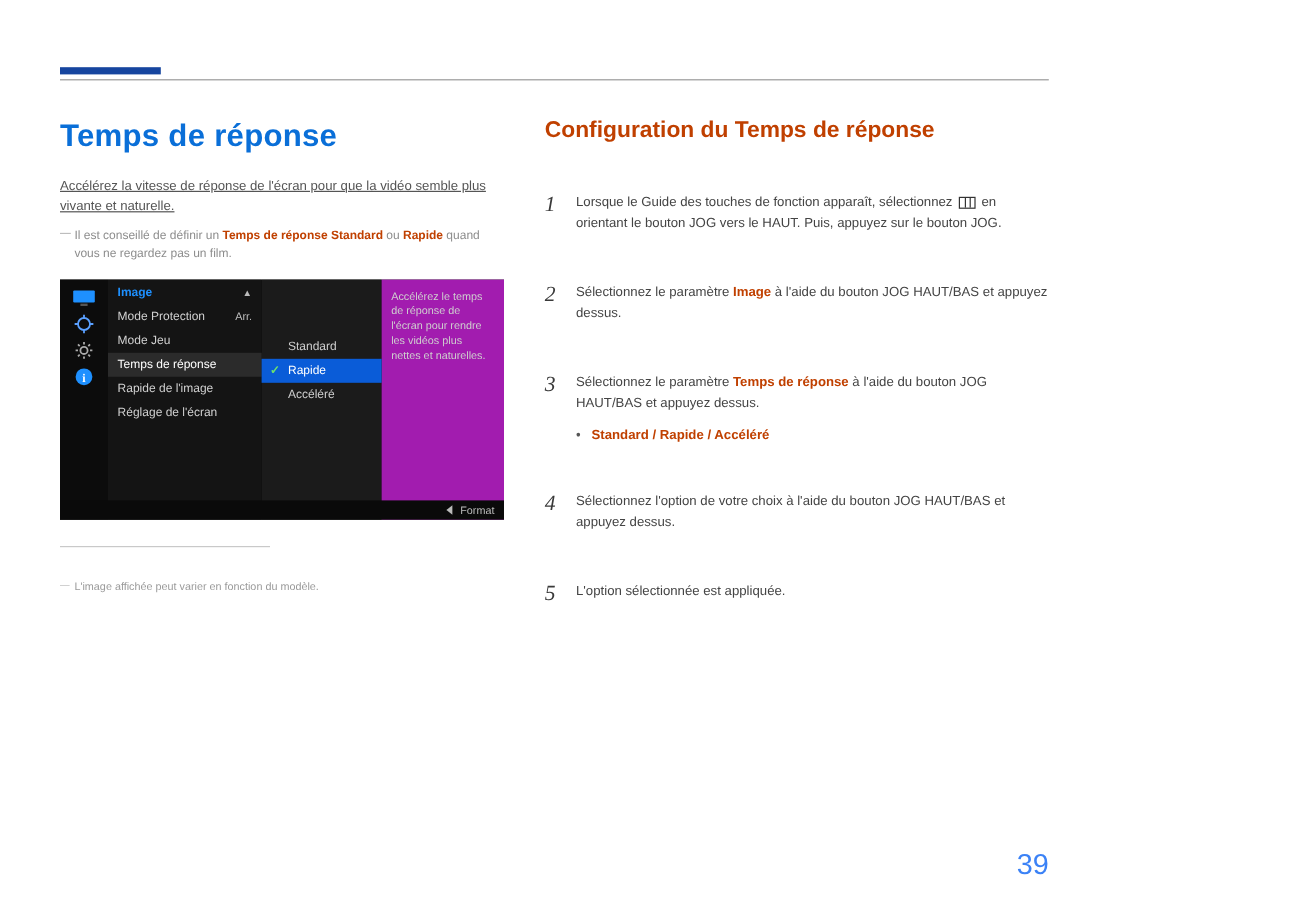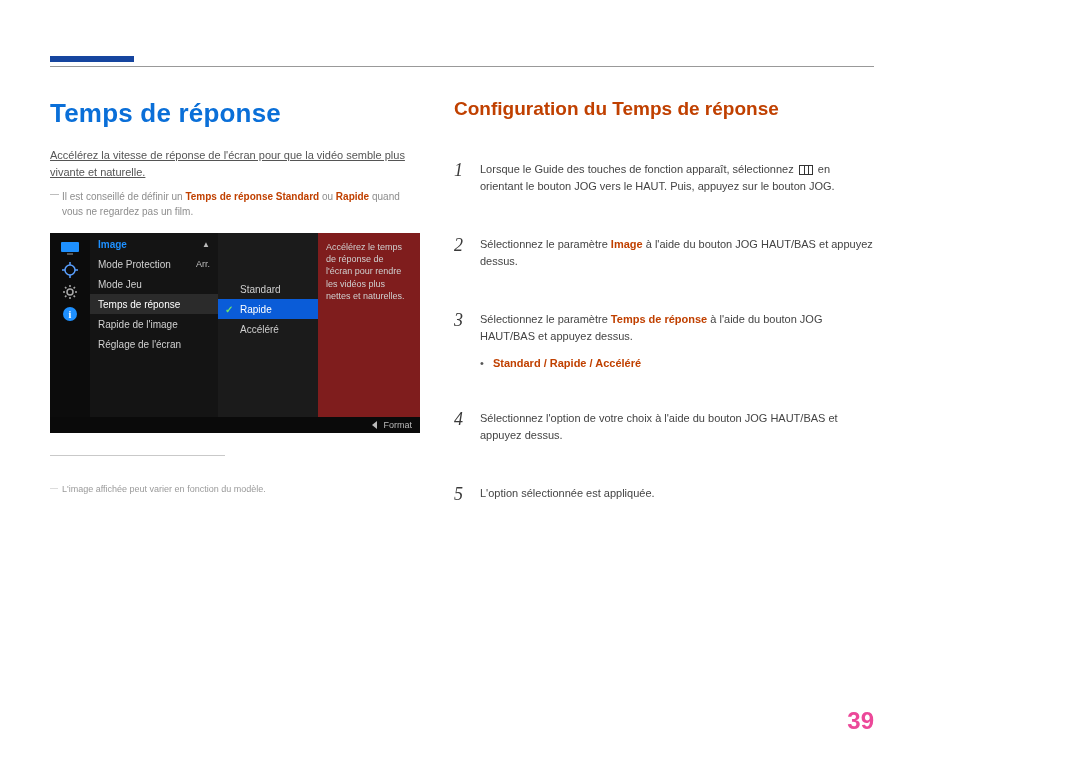--- a/index.html
+++ b/index.html
@@ -20,21 +20,21 @@
   .footnote::before { content: "―"; position: absolute; left: 0; top: -1px; color: #bbb; font-size: 8px; }
   .footnote-rule { width: 175px; border-top: 1px solid #c9c9c9; margin-top: 22px; }
 
   
   .osd { margin-top: 14px; width: 370px; height: 200px; background: #000; color: #d8d8d8; font-size: 10px; position: relative; display: flex; }
   .osd-side { width: 40px; background: #0c0c0c; display: flex; flex-direction: column; align-items: center; padding-top: 6px; gap: 4px; }
   .side-ic { width: 24px; height: 18px; display: flex; align-items: center; justify-content: center; }
   .osd-main { flex: 1; display: flex; }
   .osd-col1 { width: 128px; background: #141414; }
   .osd-col2 { width: 100px; background: #1b1b1b; }
-  .osd-desc { flex: 1; background: #7f1d1d; padding: 8px 8px; font-size: 9px; line-height: 1.35; color: #cfcfcf; }
+  .osd-desc { flex: 1; background: #a21caf; padding: 8px 8px; font-size: 9px; line-height: 1.35; color: #cfcfcf; }
   .osd-title { color: #1e90ff; font-size: 10px; font-weight: 600; padding: 6px 8px 4px 8px; display:flex; align-items:center; justify-content:space-between; }
   .row { position: relative; padding: 4px 8px 4px 8px; color: #d0d0d0; display:flex; justify-content:space-between; align-items:center; height:20px; }
   .row.hl { background: #2b2b2b; color:#fff; }
   .row .val { color:#bfbfbf; font-size:9px; }
   .opt { padding: 4px 8px 4px 22px; color: #cfcfcf; height:20px; display:flex; align-items:center; position:relative; }
   .opt.sel { background: #0a5cd8; color: #fff; }
   .opt.sel::before { content:"✓"; position:absolute; left:7px; color:#6de36d; font-size:10px; font-weight:700; }
   .osd-footer { position: absolute; bottom: 0; right: 0; height: 16px; background: #0a0a0a; color: #bbb; font-size: 9px; display:flex; align-items:center; justify-content:flex-end; gap:6px; padding: 0 8px; width: 100%; }
   .tri-l { width:0; height:0; border-top:4px solid transparent; border-bottom:4px solid transparent; border-right:5px solid #bbb; }
   .tri-u { font-size:8px; color:#bbb; }
@@ -45,21 +45,21 @@
   ol.steps > li::before { counter-increment: step; content: counter(step); position: absolute; left: 0; top: -4px; font-size: 18px; font-weight: 500; color: #3a3a3a; font-family: Georgia, "Times New Roman", serif; font-style: italic; }
   .em-red { color: #c04000; font-weight: 700; }
   .opt-line { font-size: 11px; color: #444; margin: -6px 0 10px 26px; }
   .opt-line .dot { color:#555; margin-right:6px; }
 
   .menu-glyph { display:inline-block; width:14px; height:10px; border:1.5px solid #333; position:relative; vertical-align:middle; margin:0 2px; }
   .menu-glyph::before, .menu-glyph::after { content:""; position:absolute; top:0; bottom:0; width:1.5px; background:#333; }
   .menu-glyph::before { left:4px; }
   .menu-glyph::after  { left:8px; }
 
-  .page-num { position: absolute; bottom: 28px; right: 50px; font-size: 24px; color: #ec4899; font-weight: 700; }
+  .page-num { position: absolute; bottom: 28px; right: 50px; font-size: 24px; color: #3b82f6; font-weight: 400; }
 </style>
 </head>
 <body>
 
 <div class="page">
   <div class="top-rule"></div>
   <div class="top-mark"></div>
 
   <div class="cols">
 

